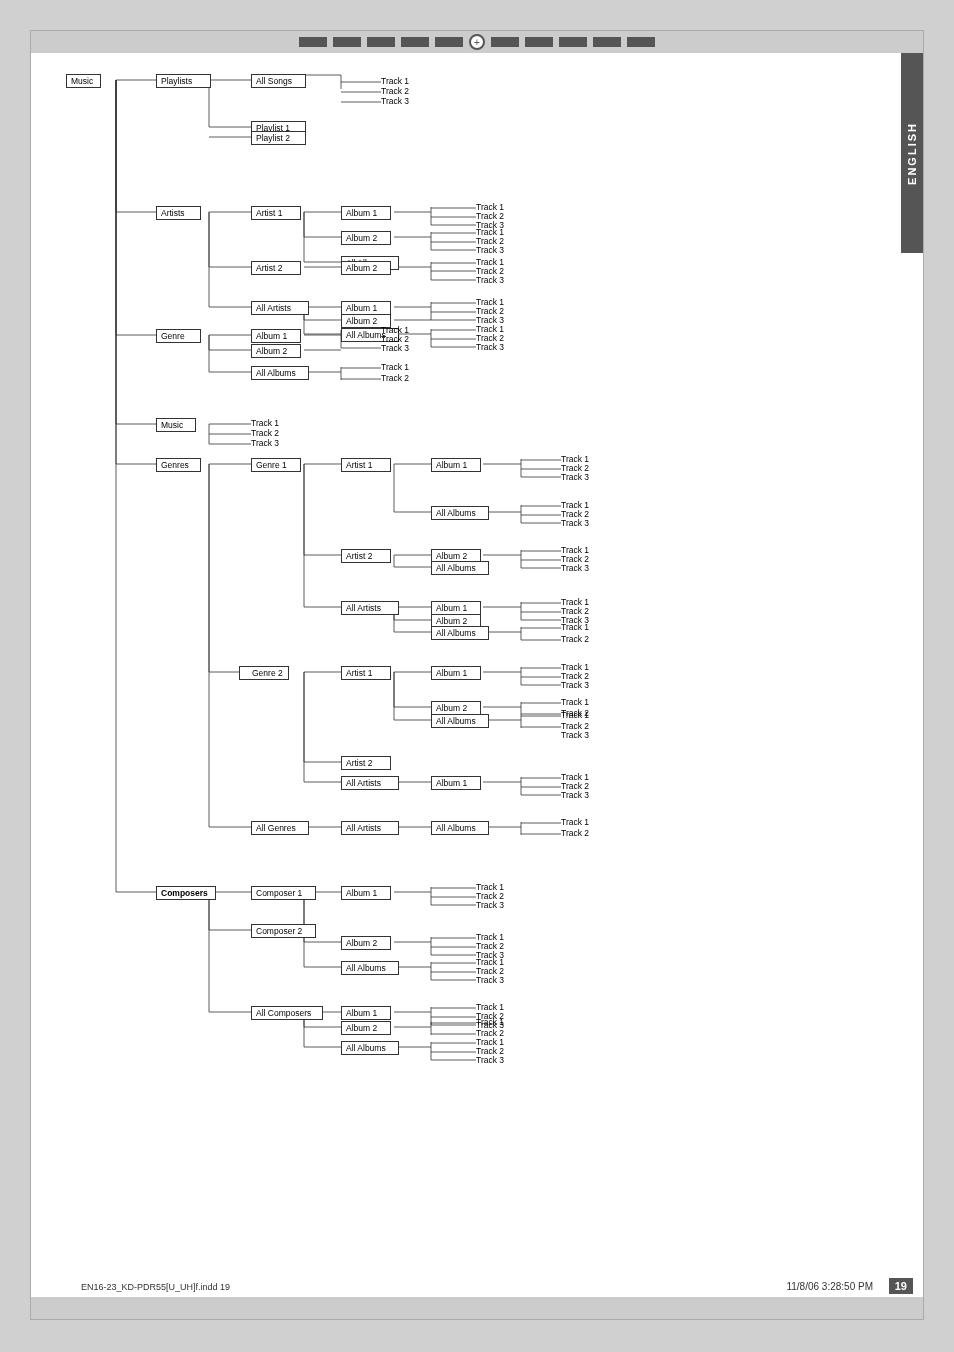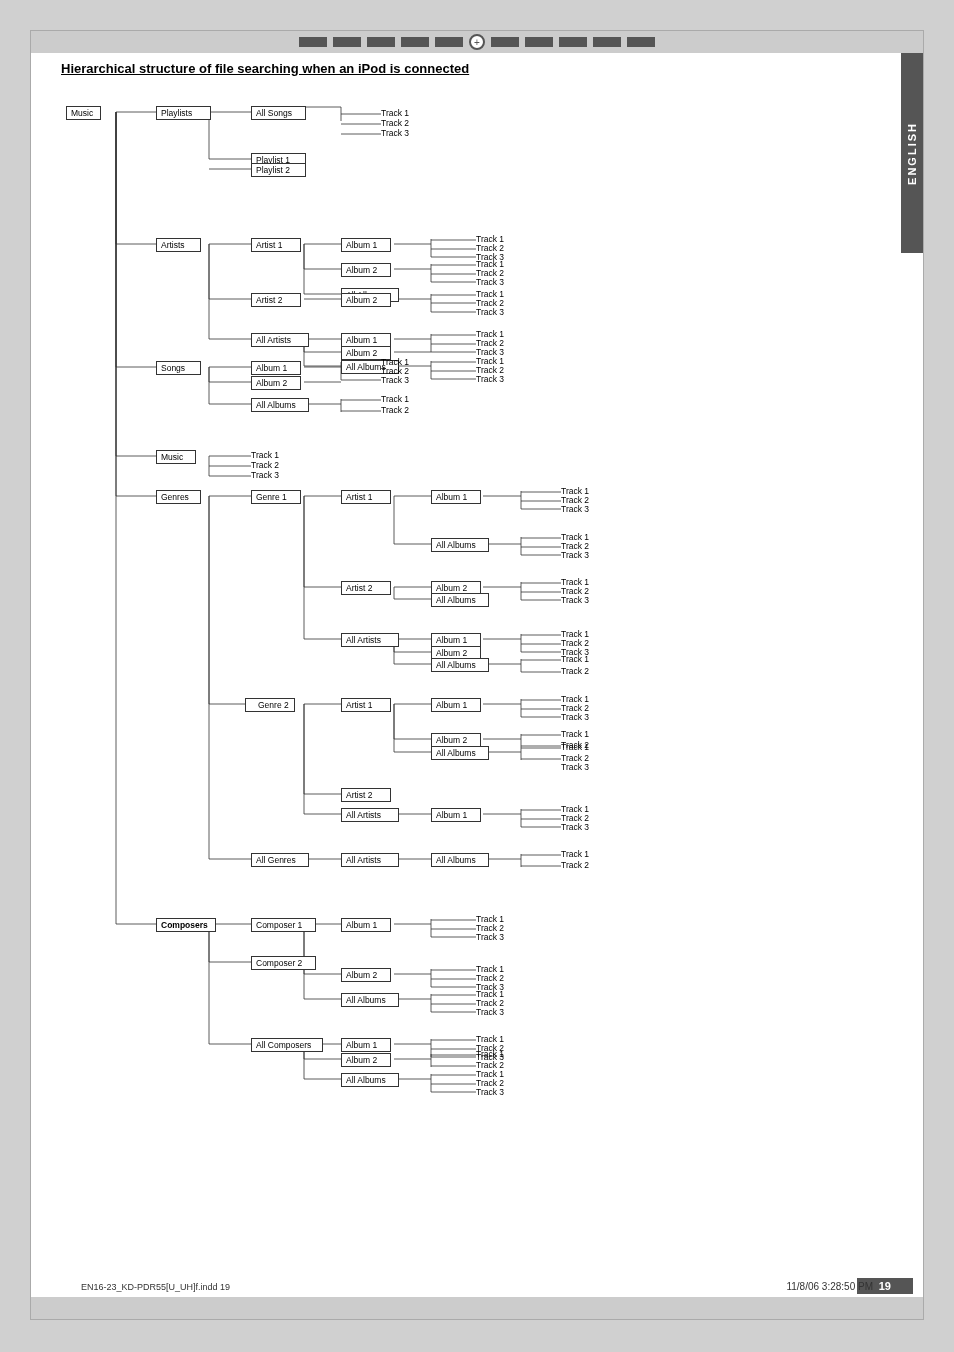--- a/index.html
+++ b/index.html
@@ -93,21 +93,21 @@
 
     
     .page-number {
       position: absolute;
       bottom: 25px;
       right: 10px;
       background: #555;
       color: white;
       font-size: 11px;
       font-weight: bold;
-      padding: 2px 22px;
+      padding: 2px 6px;
     }
 
     
     .footer-text {
       position: absolute;
       bottom: 27px;
       left: 50px;
       font-size: 9px;
       color: #333;
     }
@@ -157,21 +157,21 @@
       left: 0;
       width: 100%;
       height: 100%;
       pointer-events: none;
     }
 
     .hierarchy-container {
       position: relative;
       width: 820px;
       height: 1100px;
-      margin-top: 28px;
+      margin-top: 11px;
     }
   </style>
 </head>
 <body>
 
 <div class="page">
 
   <div class="top-bar">
     <div class="top-bar-inner">
       <div class="bar-block" style="width:28px"></div>
@@ -186,21 +186,20 @@
       <div class="bar-block" style="width:28px"></div>
       <div class="bar-block" style="width:28px"></div>
     </div>
   </div>
 
   <div class="english-sidebar">
     <span class="english-text">ENGLISH</span>
   </div>
 
   <div class="content">
-    <div class="main-title">Hierarchical structure of file searching when an iPod is connected</div>
 
     <div class="hierarchy-container">
 
       <svg class="lines-svg" xmlns="http://www.w3.org/2000/svg">
 
         <line x1="55" y1="8" x2="95" y2="8" stroke="#333" stroke-width="0.8"></line>
 
         <line x1="55" y1="8" x2="55" y2="140" stroke="#333" stroke-width="0.8"></line>
         <line x1="55" y1="140" x2="95" y2="140" stroke="#333" stroke-width="0.8"></line>
 
@@ -477,21 +476,21 @@
         <line x1="370" y1="970" x2="370" y2="988" stroke="#333" stroke-width="0.8"></line>
         <line x1="370" y1="971" x2="415" y2="971" stroke="#333" stroke-width="0.8"></line>
         <line x1="370" y1="980" x2="415" y2="980" stroke="#333" stroke-width="0.8"></line>
         <line x1="370" y1="988" x2="415" y2="988" stroke="#333" stroke-width="0.8"></line>
       </svg>
 
       <div class="node" style="left:5px;top:2px;min-width:35px;">Music</div>
 
       <div class="node" style="left:95px;top:2px;min-width:55px;">Playlists</div>
       <div class="node" style="left:95px;top:134px;min-width:45px;">Artists</div>
-      <div class="node" style="left:95px;top:257px;min-width:45px;">Songs</div>
+      <div class="node" style="left:95px;top:257px;min-width:45px;">Genre</div>
       <div class="node" style="left:95px;top:346px;min-width:40px;">Music</div>
       <div class="node" style="left:95px;top:386px;min-width:45px;">Genres</div>
       <div class="node" style="left:95px;top:814px;min-width:60px;font-weight:bold;">Composers</div>
 
       <div class="node" style="left:190px;top:2px;min-width:55px;">All Songs</div>
       <div class="node" style="left:190px;top:49px;min-width:55px;">Playlist 1</div>
       <div class="node" style="left:190px;top:59px;min-width:55px;">Playlist 2</div>
 
       <div class="node-plain" style="left:320px;top:4px;">Track 1</div>
       <div class="node-plain" style="left:320px;top:14px;">Track 2</div>
@@ -540,21 +539,21 @@
       <div class="node-plain" style="left:320px;top:271px;">Track 3</div>
 
       <div class="node-plain" style="left:320px;top:290px;">Track 1</div>
       <div class="node-plain" style="left:320px;top:301px;">Track 2</div>
 
       <div class="node-plain" style="left:190px;top:346px;">Track 1</div>
       <div class="node-plain" style="left:190px;top:356px;">Track 2</div>
       <div class="node-plain" style="left:190px;top:366px;">Track 3</div>
 
       <div class="node" style="left:190px;top:386px;min-width:50px;">Genre 1</div>
-      <div class="node" style="left:184px;top:594px;min-width:50px;padding-left:12px;">Genre 2</div>
+      <div class="node" style="left:178px;top:594px;min-width:50px;padding-left:12px;">Genre 2</div>
       <div class="node" style="left:190px;top:749px;min-width:58px;">All Genres</div>
 
       <div class="node" style="left:280px;top:386px;min-width:50px;">Artist 1</div>
       <div class="node" style="left:280px;top:477px;min-width:50px;">Artist 2</div>
       <div class="node" style="left:280px;top:529px;min-width:58px;">All Artists</div>
 
       <div class="node" style="left:370px;top:386px;min-width:50px;">Album 1</div>
       <div class="node" style="left:370px;top:434px;min-width:58px;">All Albums</div>
 
       <div class="node-plain" style="left:500px;top:382px;">Track 1</div>

